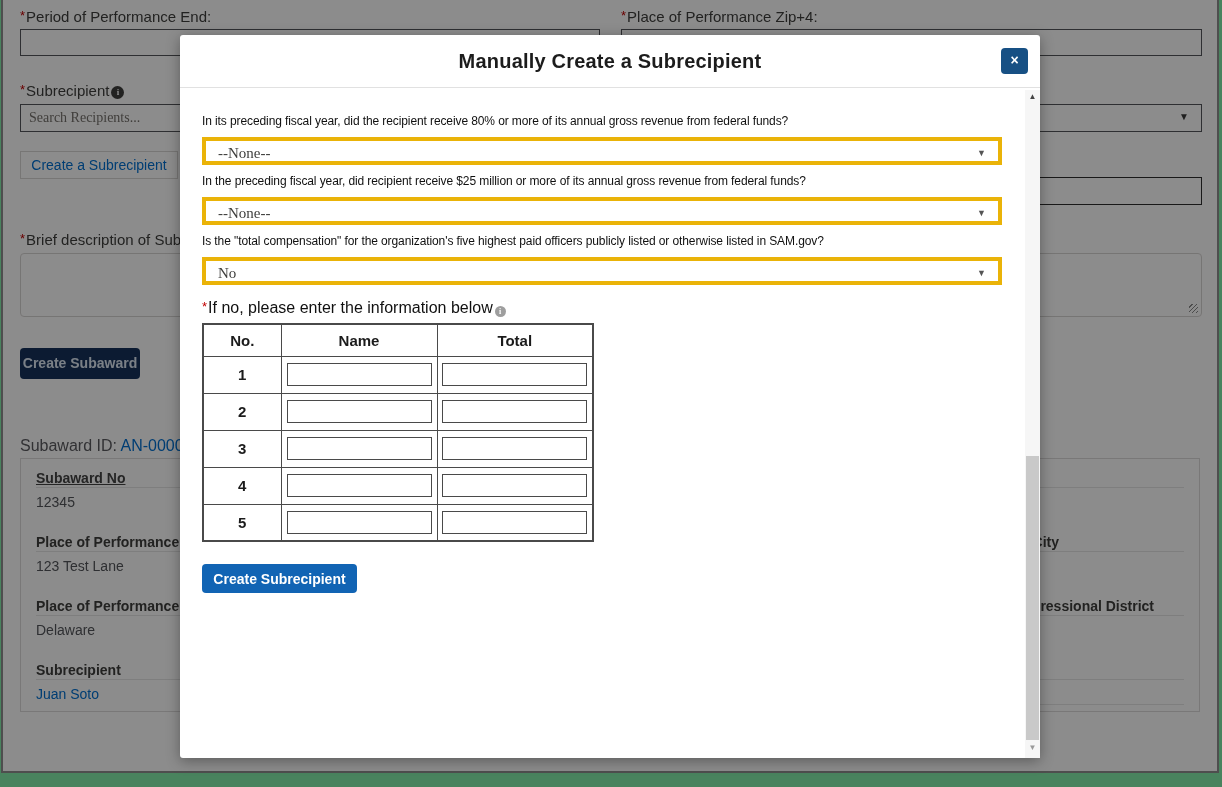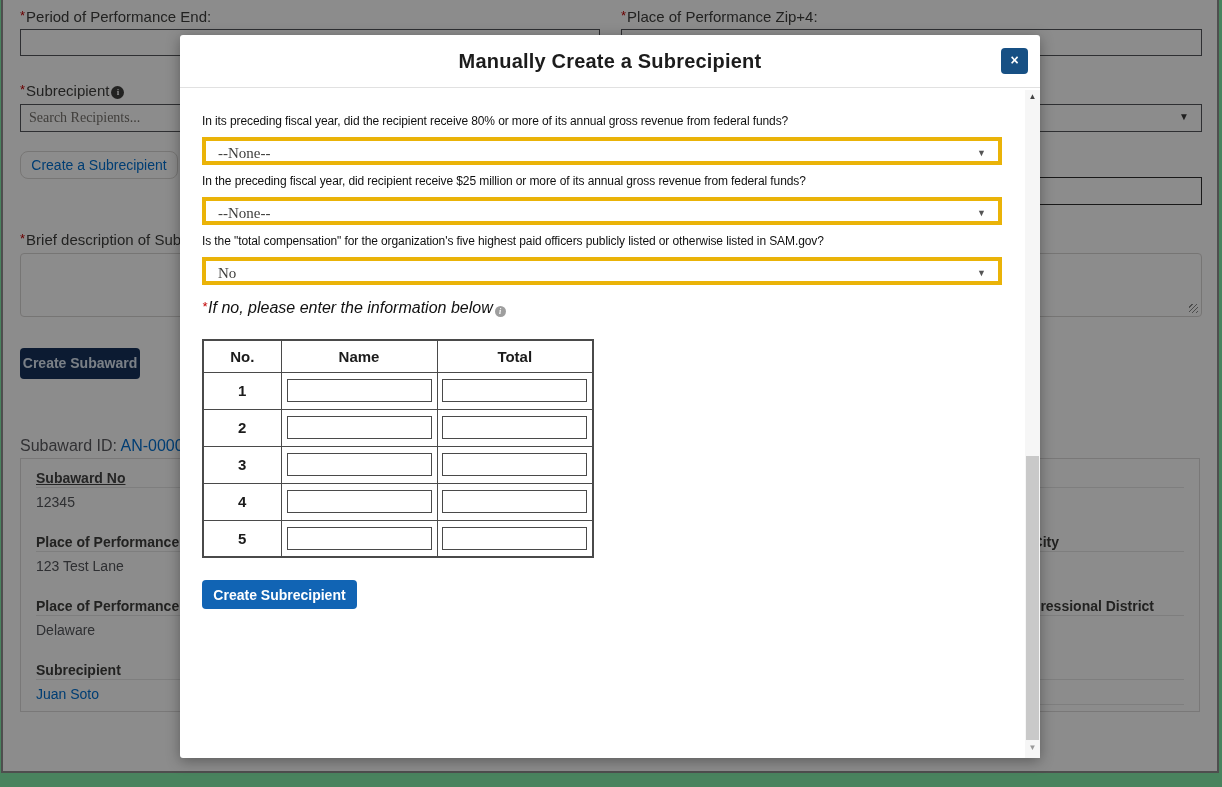--- a/index.html
+++ b/index.html
@@ -12,21 +12,21 @@
     background:#ffffff; border:2px solid #8f8f8f; }
   .bg { position:absolute; inset:0; z-index:0; }
   .bg-label { position:absolute; font-size:15px; color:#3e3e3c; white-space:nowrap; }
   .ast { color:#c00000; font-size:13px; vertical-align:top; margin-right:1px; }
   .bg-input { position:absolute; background:#fff; border:1px solid #54565b; }
   .bg-input.dark { border:1px solid #2f2f2f; }
   .bg-select { position:absolute; background:#fff; border:1px solid #54565b; }
   .bg-select .ph { position:absolute; left:8px; top:5px; font-family:"Liberation Serif", serif;
     font-size:14px; color:#76726d; }
   .bg-select .arr { position:absolute; right:12px; top:6px; font-size:10px; color:#3a3a3a; }
-  .btn-outline { position:absolute; background:#fff; border:1px solid #d9d7d5; border-radius:8px;
+  .btn-outline { position:absolute; background:#fff; border:1px solid #d9d7d5; border-radius:0;
     color:#0070d2; font-size:14px; text-align:center; line-height:26px; }
   .bg-textarea { position:absolute; background:#fff; border:1px solid #d8d6d4; border-radius:4px; }
   .grip { position:absolute; right:3px; bottom:3px; width:9px; height:9px;
     background:repeating-linear-gradient(135deg, transparent 0 2px, #8a8a8a 2px 3px); }
   .btn-navy { position:absolute; background:#16325c; border-radius:4px; color:#dfe9f5;
     font-size:14px; font-weight:700; text-align:center; line-height:31px; }
   .subaward-id { position:absolute; left:20px; top:437px; font-size:16px; color:#5b5b60; white-space:nowrap; }
   .subaward-id a { color:#0070d2; text-decoration:none; }
   .card { position:absolute; left:20px; top:458px; width:1180px; height:254px;
     background:#fff; border:1px solid #dddbda; }
@@ -53,21 +53,21 @@
     background:#175084; border-radius:4px; color:#fff; font-size:14px; font-weight:700;
     text-align:center; line-height:25px; cursor:pointer; }
   .modal-body { position:absolute; left:0; right:15px; top:54px; bottom:0;
     padding:20px 22px 0 22px; overflow:hidden; }
   .q { font-size:12px; line-height:25px; width:830px; color:#101010; margin-bottom:3px; letter-spacing:-0.1px; }
   .msel { position:relative; width:800px; height:28px; background:#fff; border:4px solid #eab308;
     margin-bottom:4px; }
   .msel .val { position:absolute; left:12px; top:4px; font-family:"Liberation Serif", serif;
     font-size:15px; color:#3e3e3c; }
   .msel .arr { position:absolute; right:12px; top:7px; font-size:9px; color:#555; }
-  .note { margin-top:14px; margin-bottom:18px; font-size:16px; color:#101010; height:22px;font-style:italic; }
+  .note { margin-top:14px; margin-bottom:2px; font-size:16px; color:#101010; height:22px; }
   .info-gray { display:inline-block; width:11px; height:11px; border-radius:50%; background:#9e9e9e;
     color:#fff; font-size:8px; font-weight:700; text-align:center; line-height:11px;
     vertical-align:-1px; margin-left:2px; font-family:"Liberation Serif", serif; }
   table.comp { border-collapse:collapse; border:2px solid #4a4a4a; margin-top:2px;padding-left:18px; }
   table.comp th { border:1px solid #4a4a4a; font-size:15px; font-weight:700; color:#1b1b1b;
     height:32px; text-align:center; }
   table.comp td { border:1px solid #4a4a4a; height:37px; text-align:center; vertical-align:middle; }
   table.comp .c-no { width:78px; font-size:15px; font-weight:700; color:#1b1b1b; }
   table.comp .c-in { width:156px; }
   table.comp input { width:145px; height:23px; border:1px solid #4a4a4a; background:#fff; }

